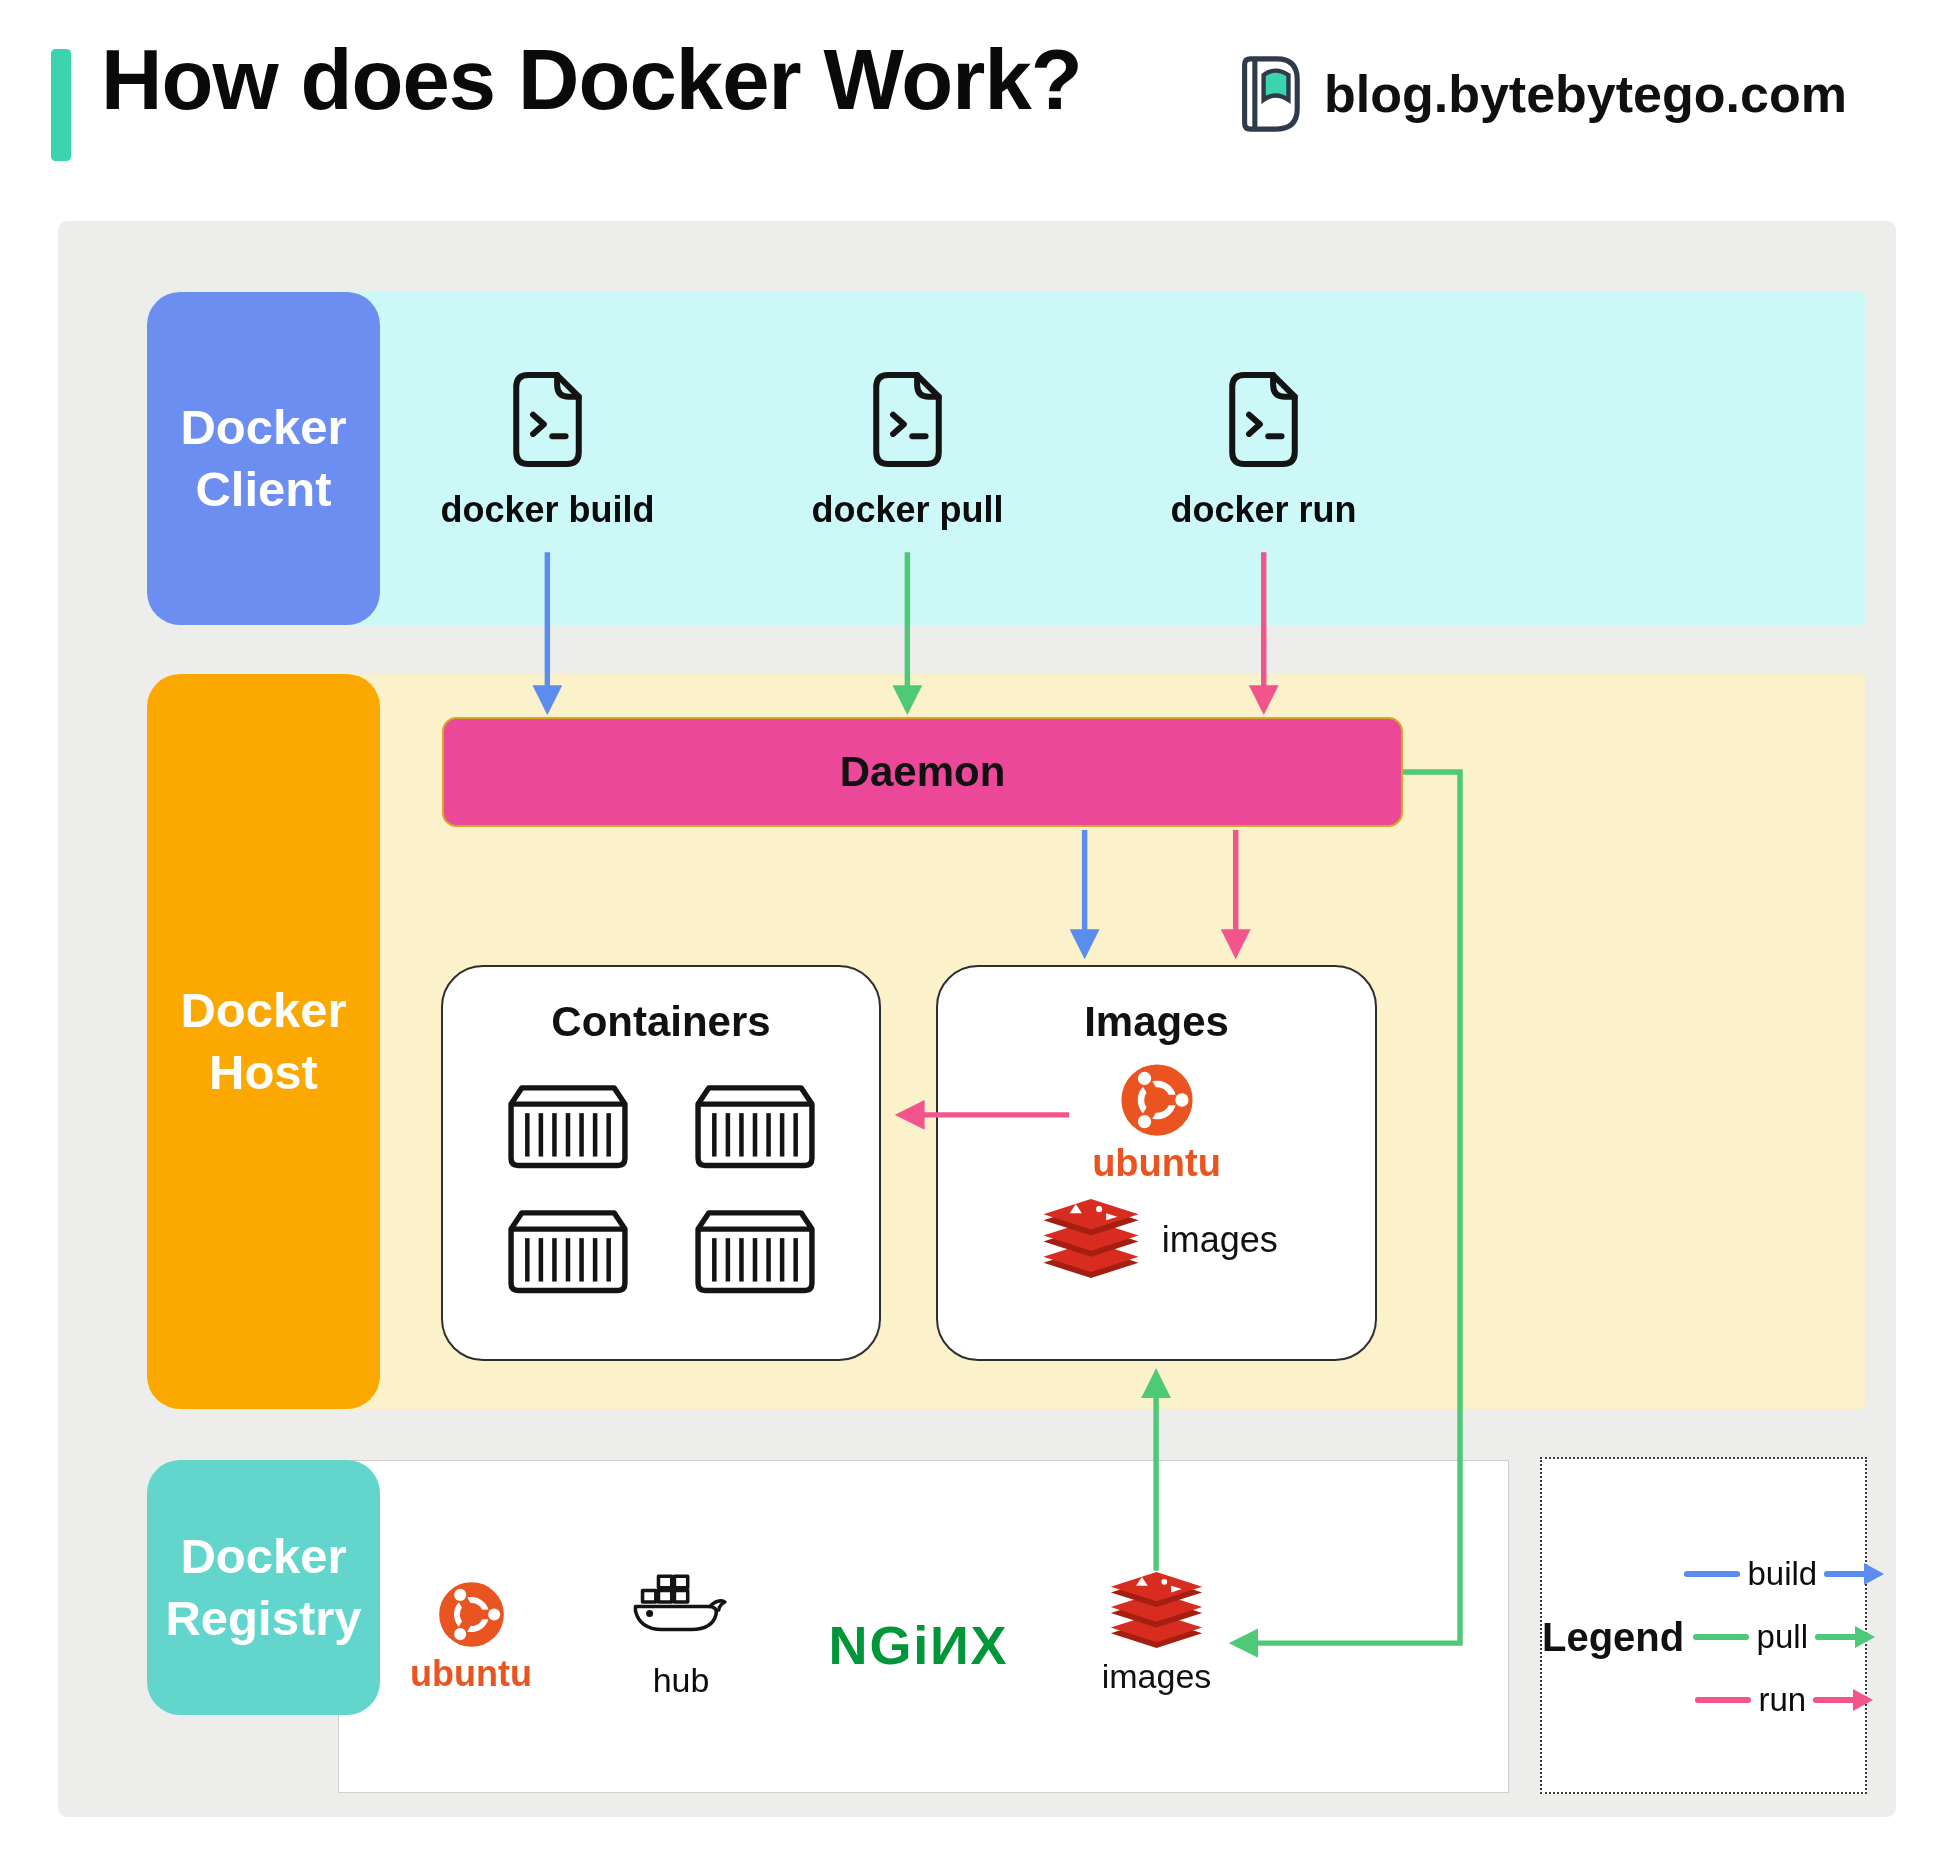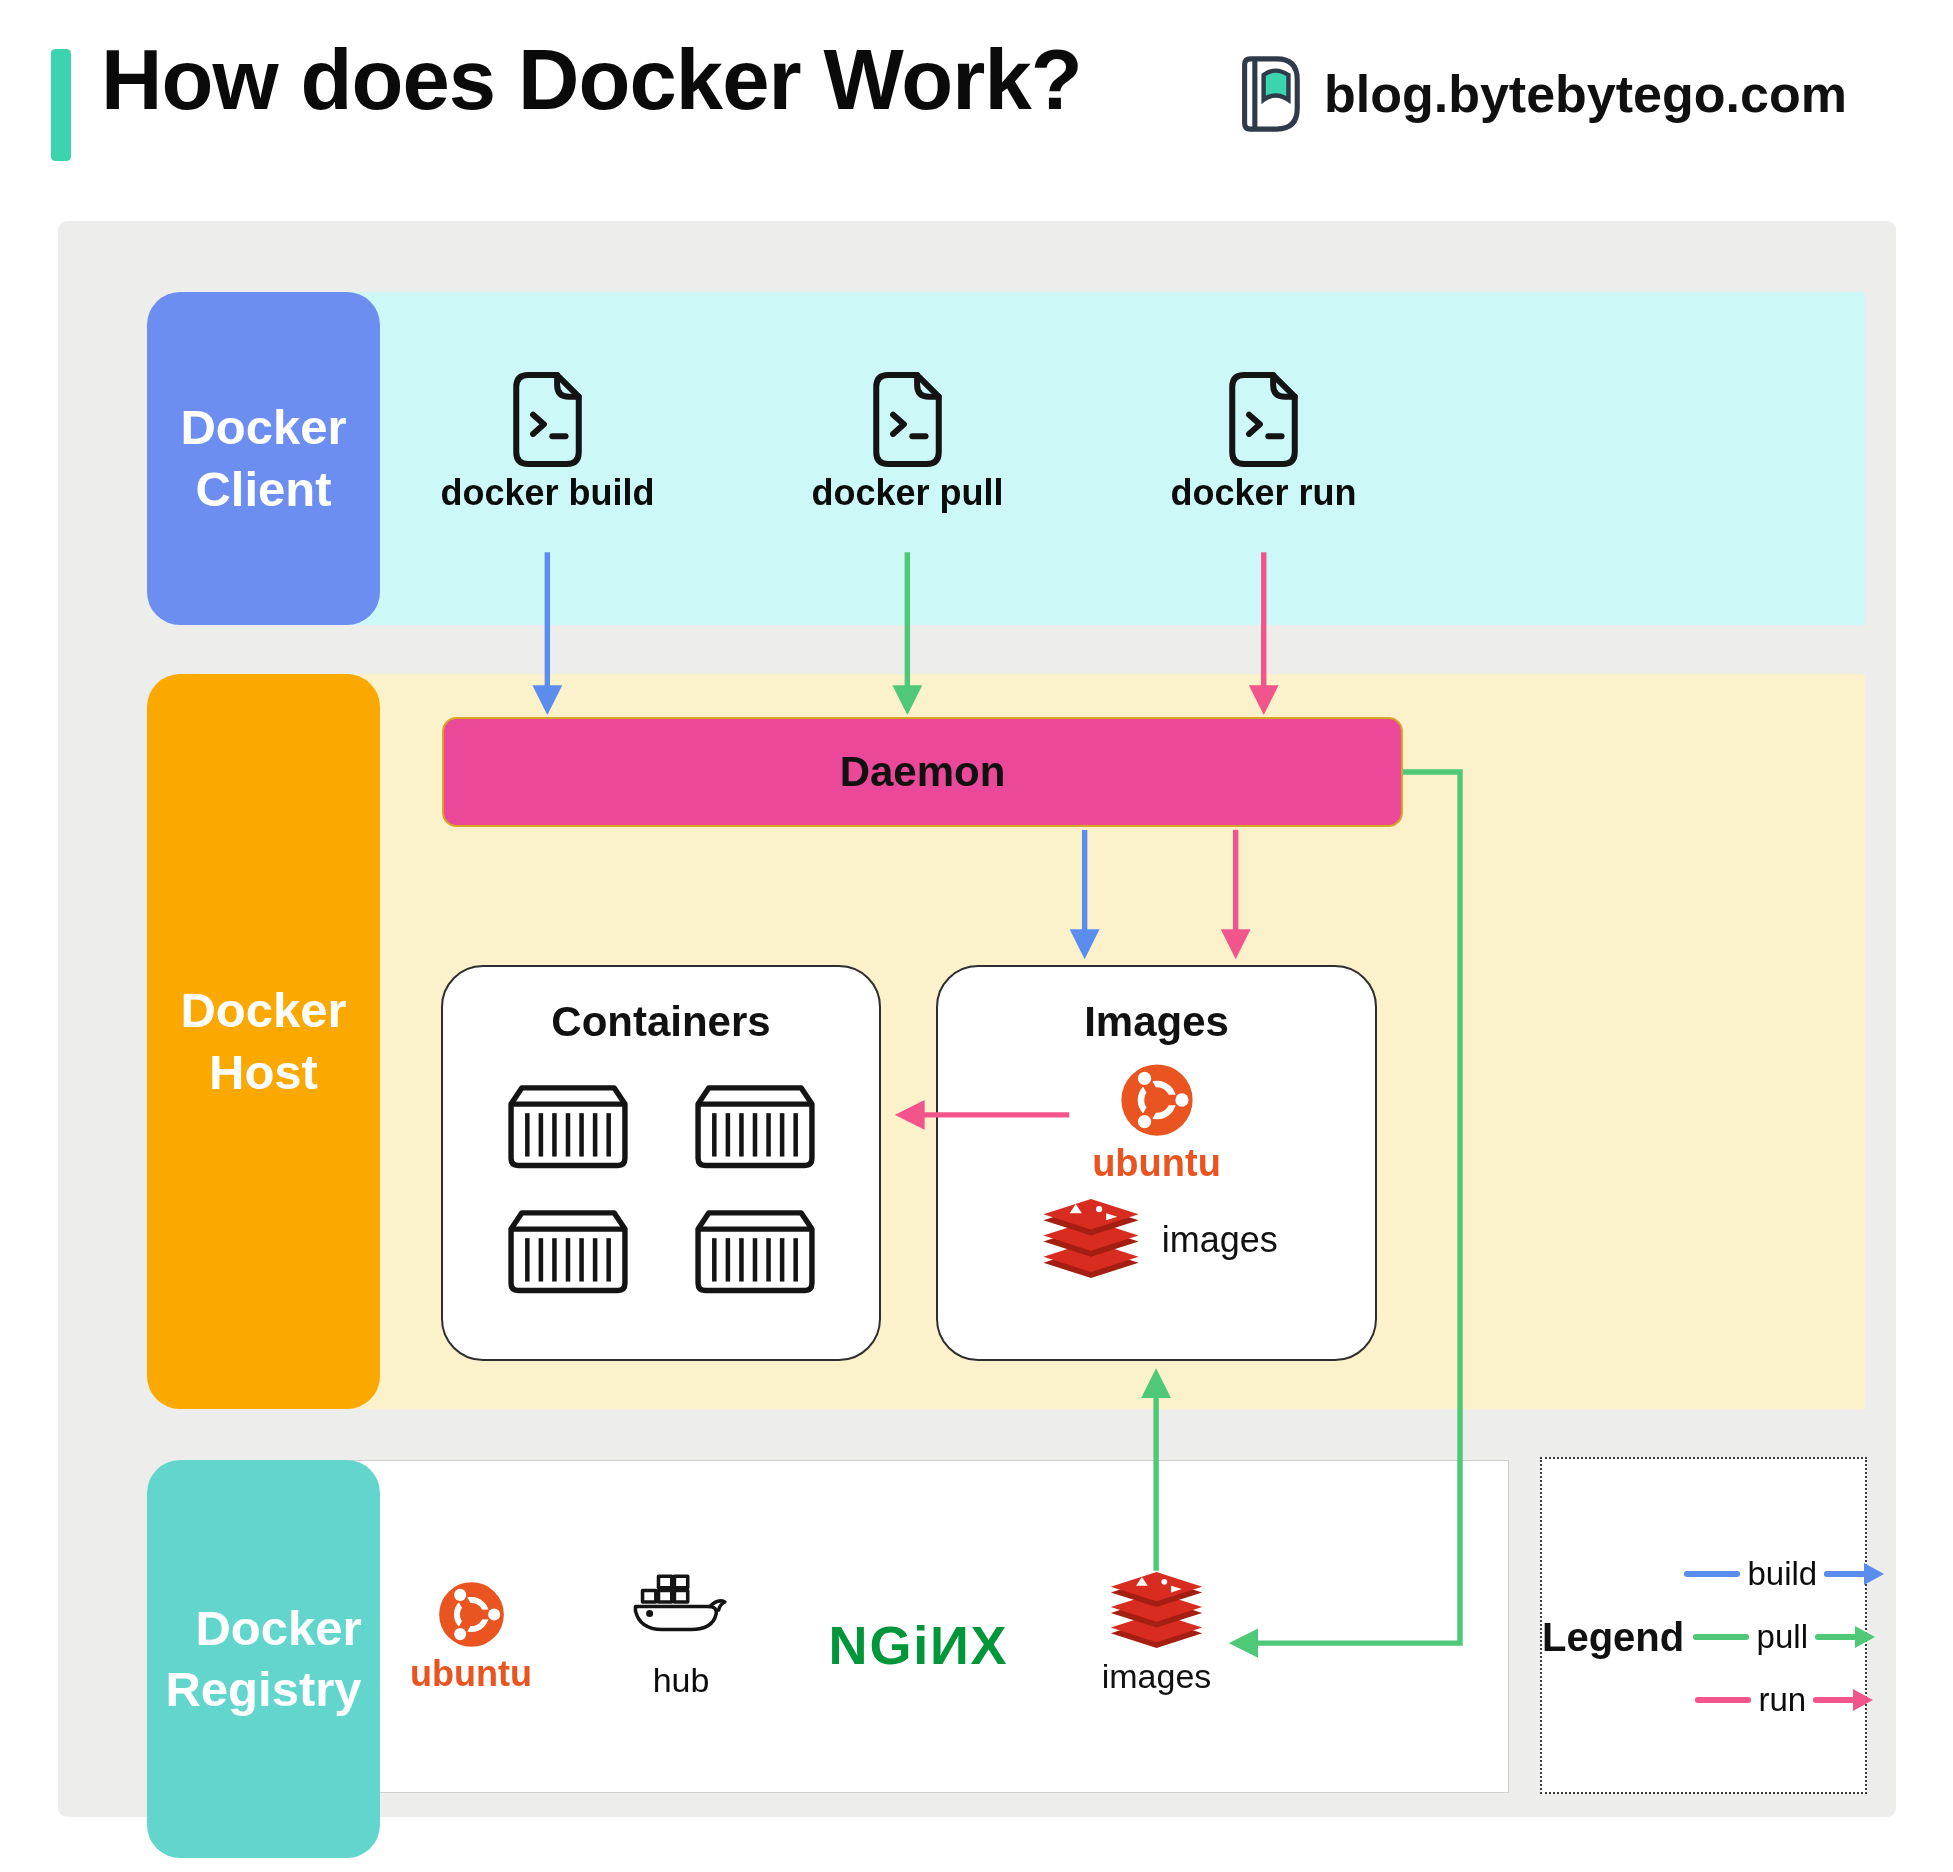--- a/index.html
+++ b/index.html
@@ -27,32 +27,32 @@
   
   .band-label {
     left: 65px; width: 233px;
     border-radius: 33px;
     display: flex; align-items: center; justify-content: center; text-align: center;
     color: #fff; font-size: 49px; font-weight: 700; line-height: 1.25;
     padding: 0 23.5px; z-index: 3; margin-left: 24px;
   }
   .band-label.client   { top: 71px;   height: 333px; background: #6C8EF0; }
   .band-label.host     { top: 453px;  height: 735px; background: #FBA800; }
-  .band-label.registry { top: 1239px; height: 398px; background: #62D6CD; text-align: right; }
+  .band-label.registry { top: 1239px; height: 255px; background: #62D6CD; }
 
   
   .panel { left: 280px; width: 1527px; z-index: 1; }
   .panel.client   { top: 71px;   height: 333px; background: #CDF8F8; border-radius: 3.6px; }
   .panel.host     { top: 453px;  height: 735px; background: #FBF2CC; border-radius: 3.6px; }
   .panel.registry { top: 1239px; height: 333px; width: 1171px; background: #ffffff; border: 1.8px solid #cfcfcf; }
 
   
   .cmd { top: 148px; width: 289px; z-index: 4; display: flex; flex-direction: column; align-items: center; }
   .cmd svg { width: 87px; height: 101px; }
-  .cmd-label { margin-top: 2px; font-size: 36px; font-weight: 700; color: #0c0c0c; }
+  .cmd-label { margin-top: 19px; font-size: 36px; font-weight: 700; color: #0c0c0c; }
 
   
   .daemon {
     left: 384px; top: 496px; width: 961px; height: 110px;
     background: #ec4899; border: 2.7px solid #D6A625; border-radius: 14.5px;
     display: flex; align-items: center; justify-content: center;
     font-size: 42px; font-weight: 700; z-index: 4;
   }
 
   

